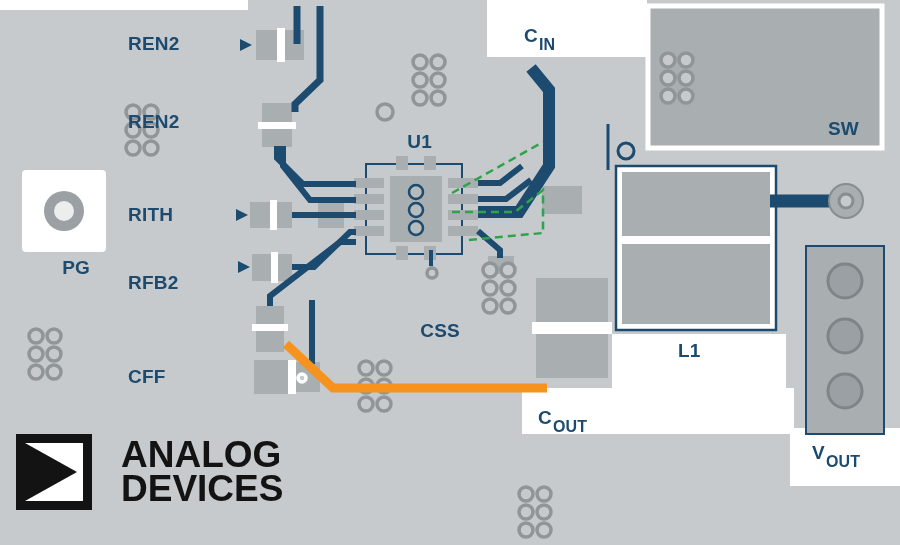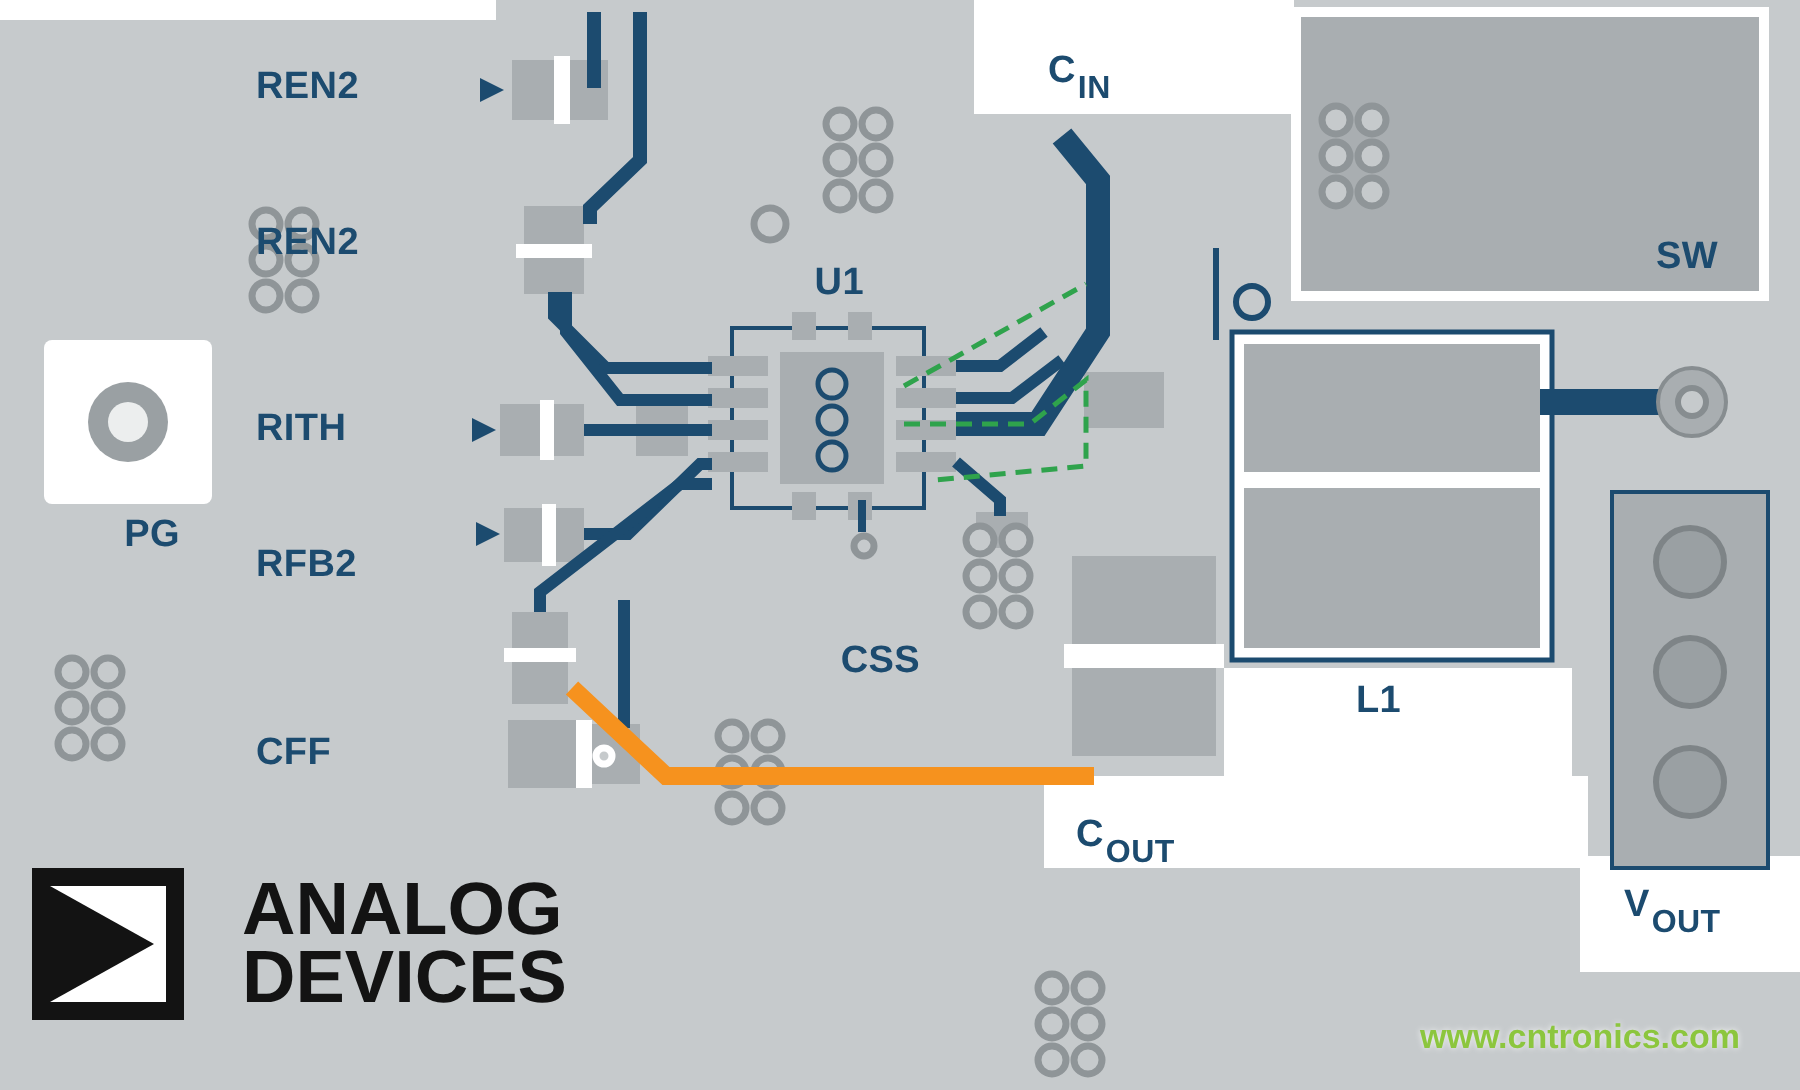--- a/index.html
+++ b/index.html
@@ -191,15 +191,14 @@
       <rect x="0" y="0" width="76" height="76" fill="#131313"></rect>
       <rect x="9" y="9" width="58" height="58" fill="#ffffff"></rect>
       <polygon points="9,9 9,67 61,38" fill="#131313"></polygon>
     </svg>
     <div class="adi-text">
       <div>ANALOG</div>
       <div>DEVICES</div>
     </div>
   </div>
 
-  <div class="wm">www.cntronics.com</div>
 
 </div>
 
 </body></html>

